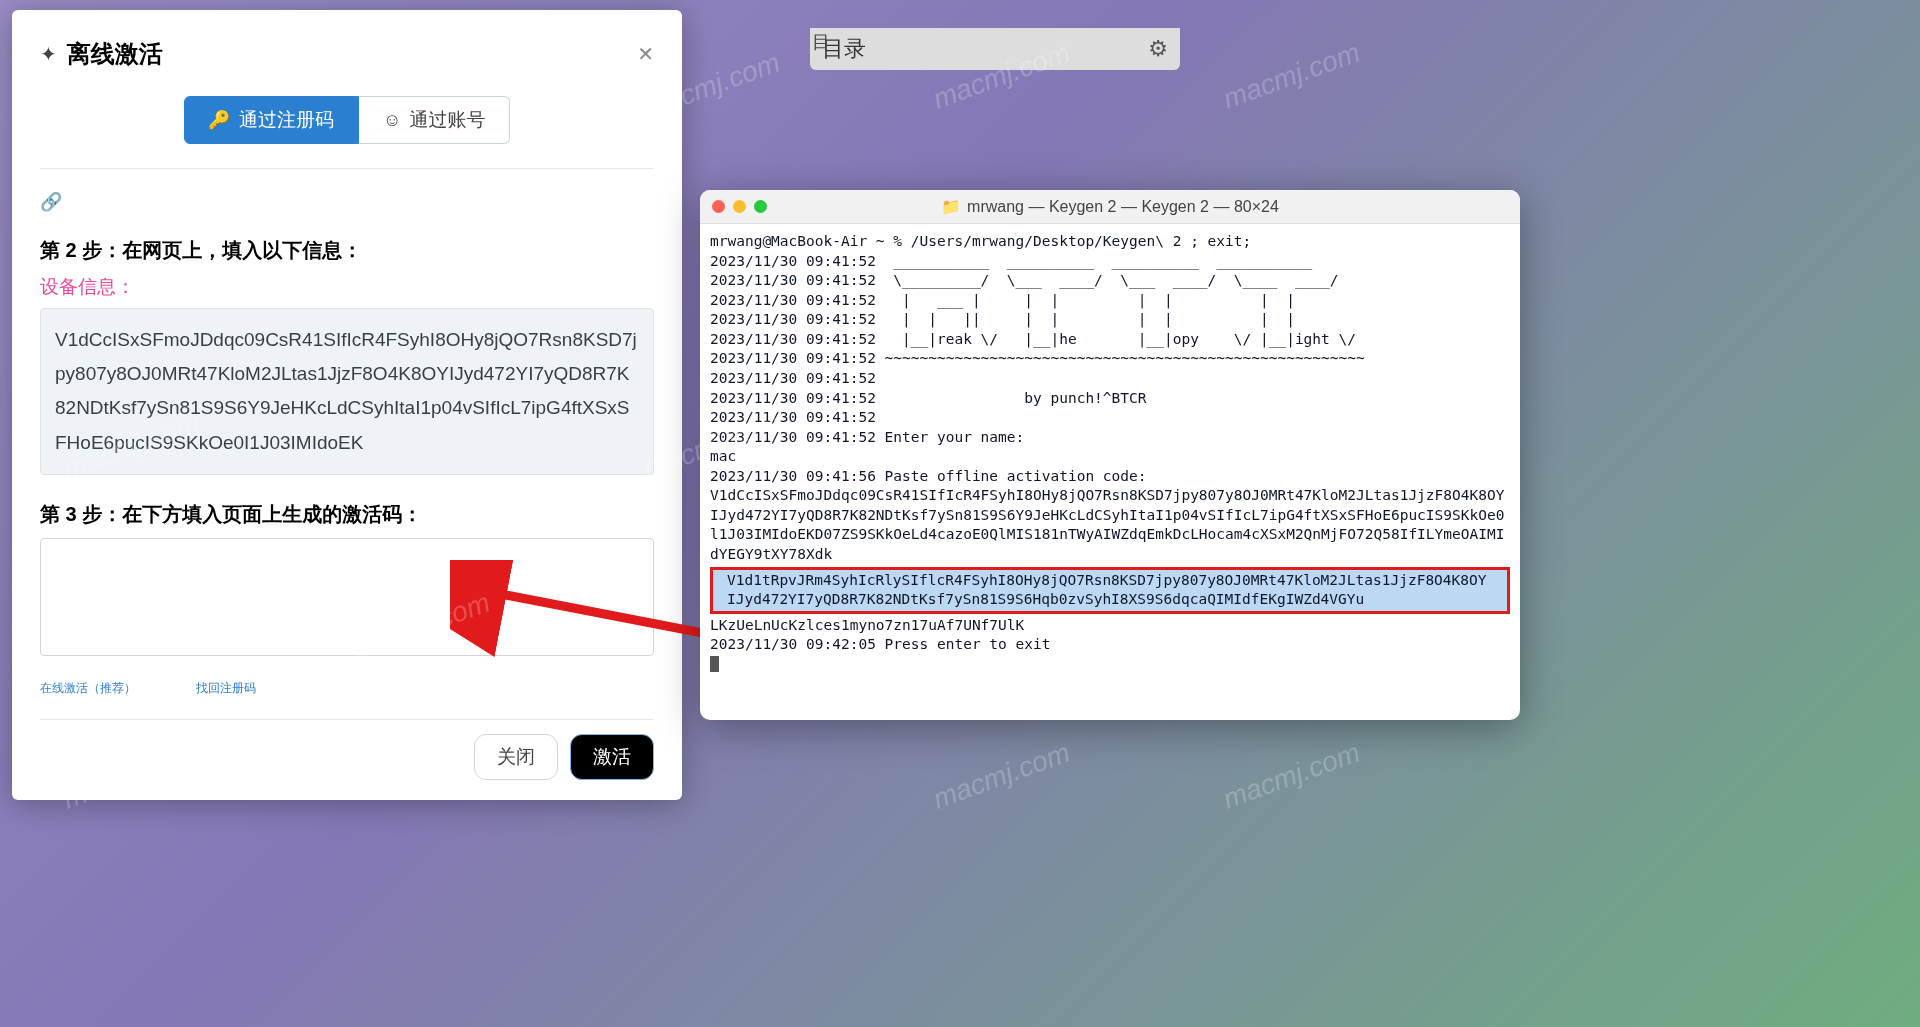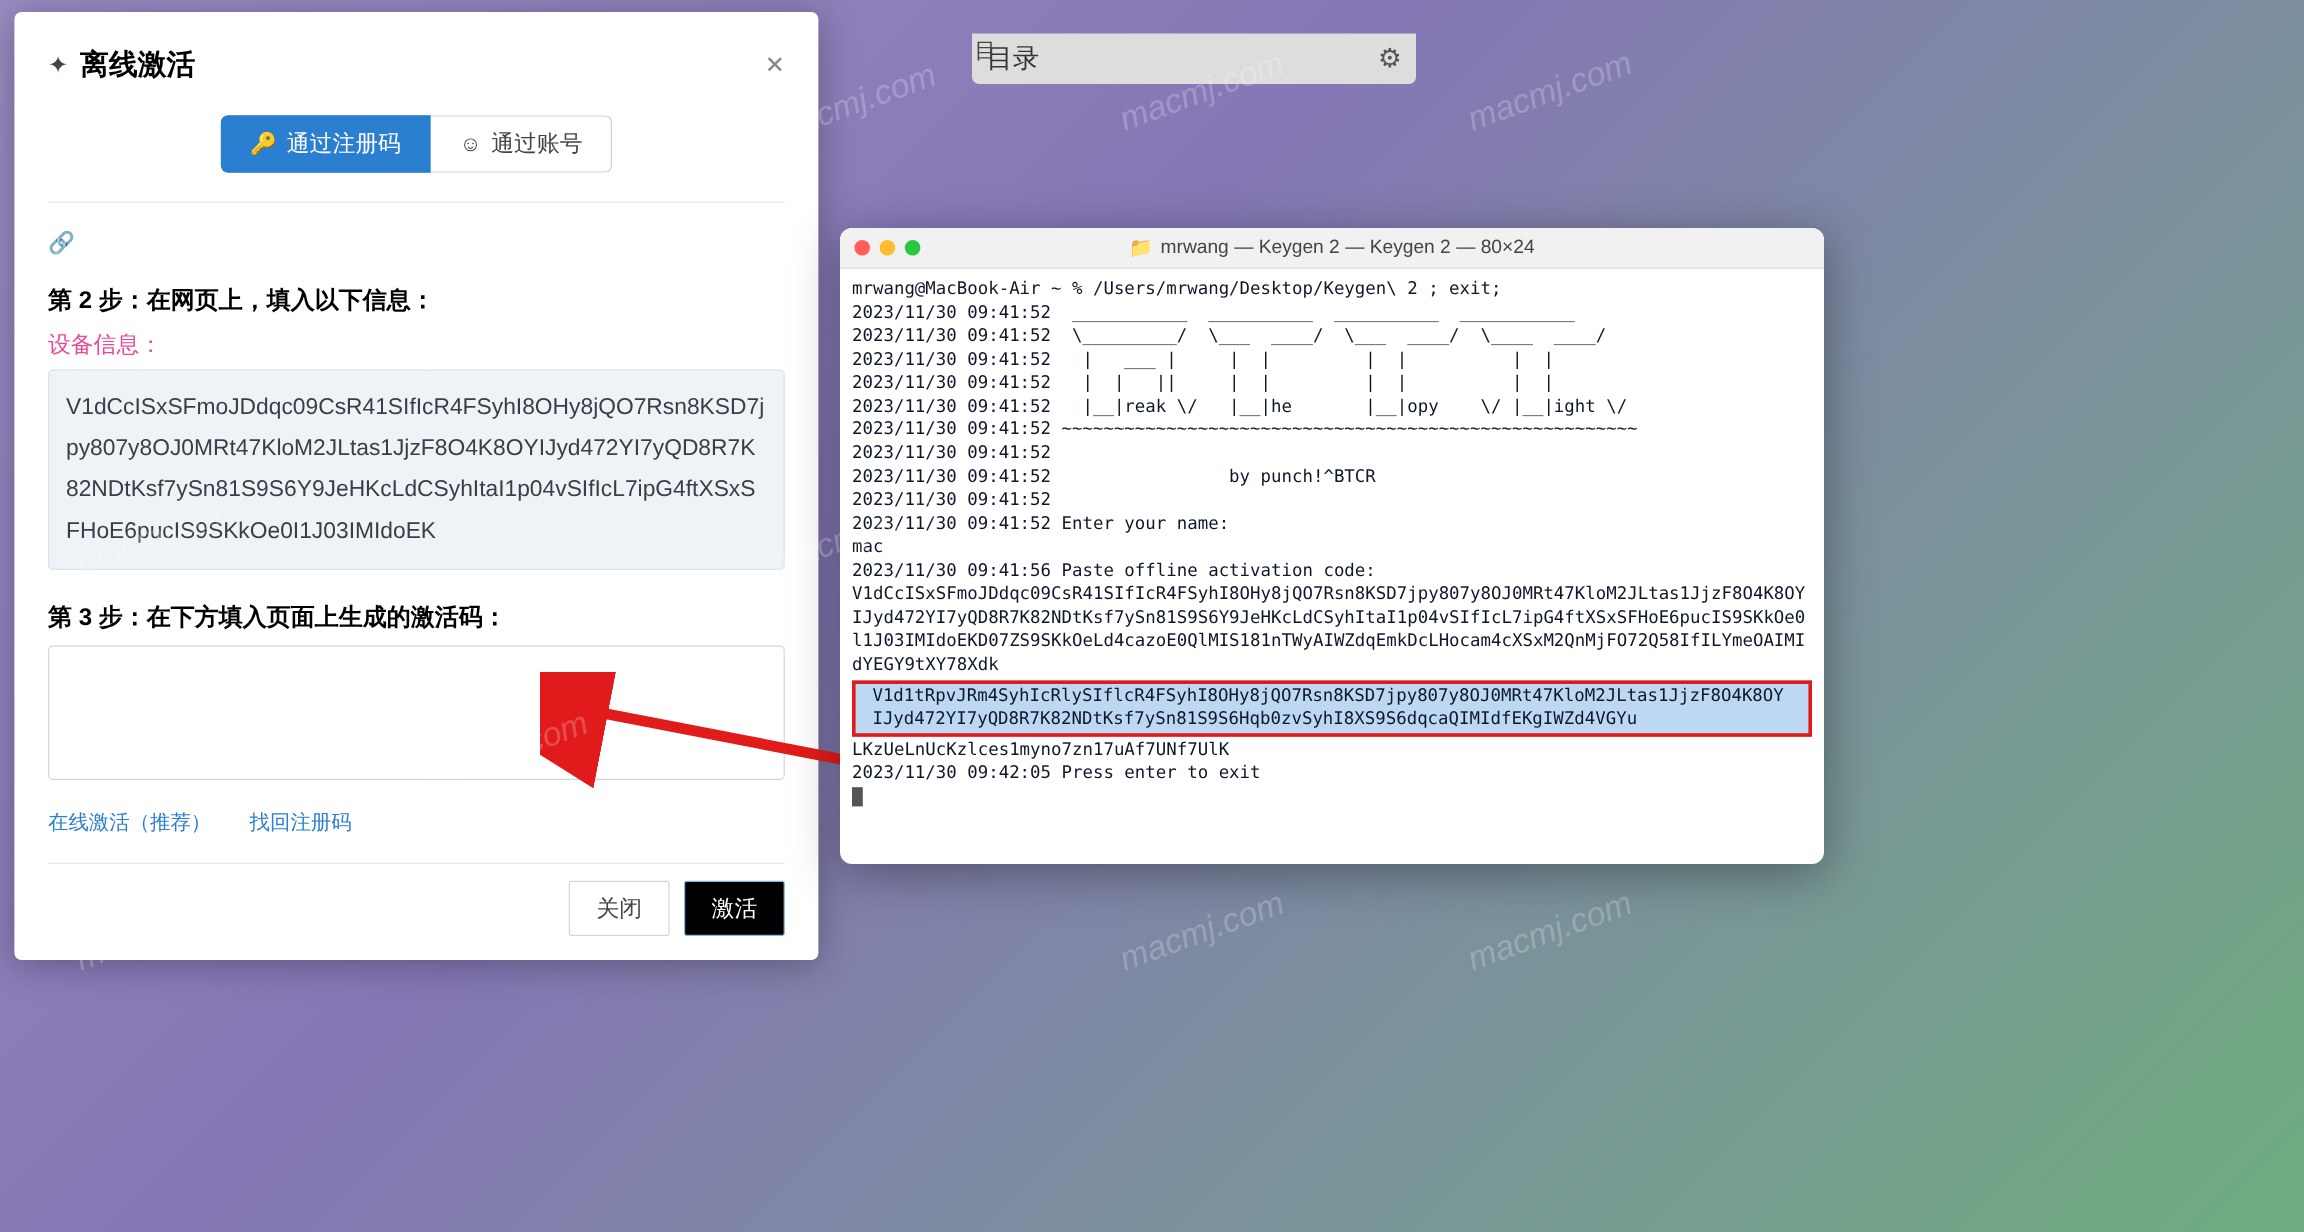--- a/index.html
+++ b/index.html
@@ -58,26 +58,26 @@
   font-size: 19px; line-height: 1.8; color: #3a3f45;
   word-break: break-all; margin-bottom: 26px;
 }
 .activation-box {
   border: 1px solid #cfd6de; border-radius: 4px;
   height: 120px; width: 100%; margin-bottom: 24px;
   padding: 10px; font-size: 18px; resize: none;
   font-family: inherit;
 }
 
-.links-row { display: flex; gap: 32px; font-size: 17px; margin-bottom: 8px; }
+.links-row { display: flex; gap: 60px; font-size: 12px; margin-bottom: 8px; }
 .links-row a { color: #2a7fd1; text-decoration: none; cursor: pointer; }
 
 .footer-divider { border: none; border-top: 1px solid #e3e6ea; margin: 14px 0; }
 .footer-btns { display: flex; justify-content: flex-end; gap: 12px; }
-.btn { padding: 9px 22px; font-size: 19px; border-radius: 2px; cursor: pointer; }
+.btn { padding: 9px 22px; font-size: 19px; border-radius: 12px; cursor: pointer; }
 .btn.secondary { background: #fff; border: 1px solid #cfd6de; color: #444; }
 .btn.primary { background: #000000; border: 1px solid #7fb6e6; color: #fff; }
 
 .arrow {
   position: absolute; left: 450px; top: 560px;
   width: 480px; height: 140px; pointer-events: none;
 }
 
 .terminal {
   position: absolute; left: 700px; top: 190px;

